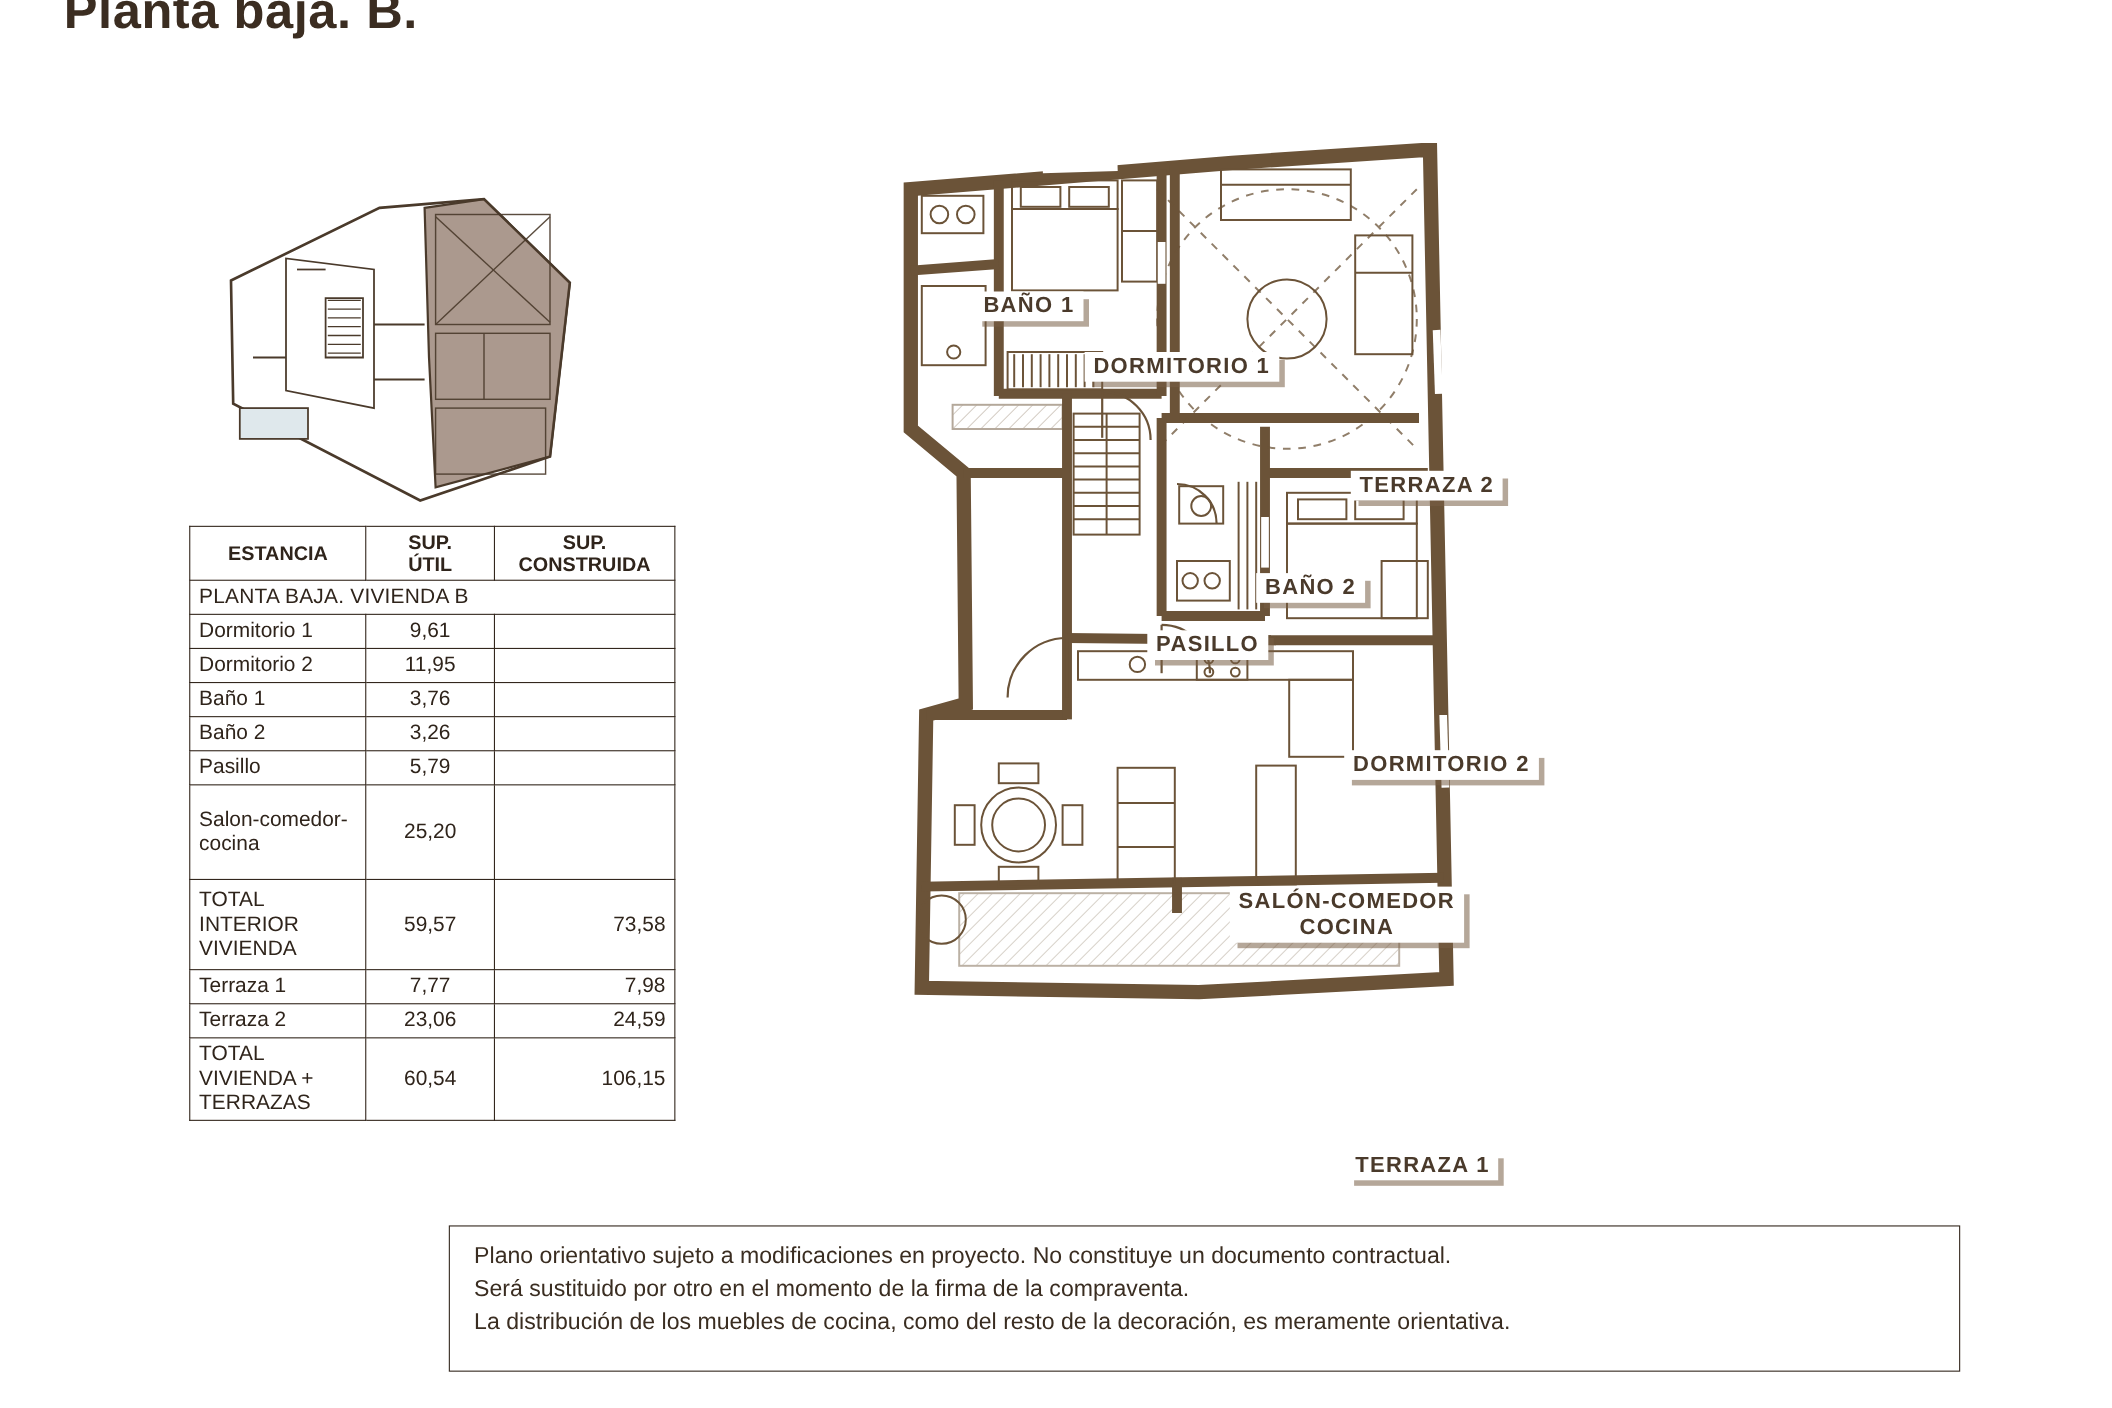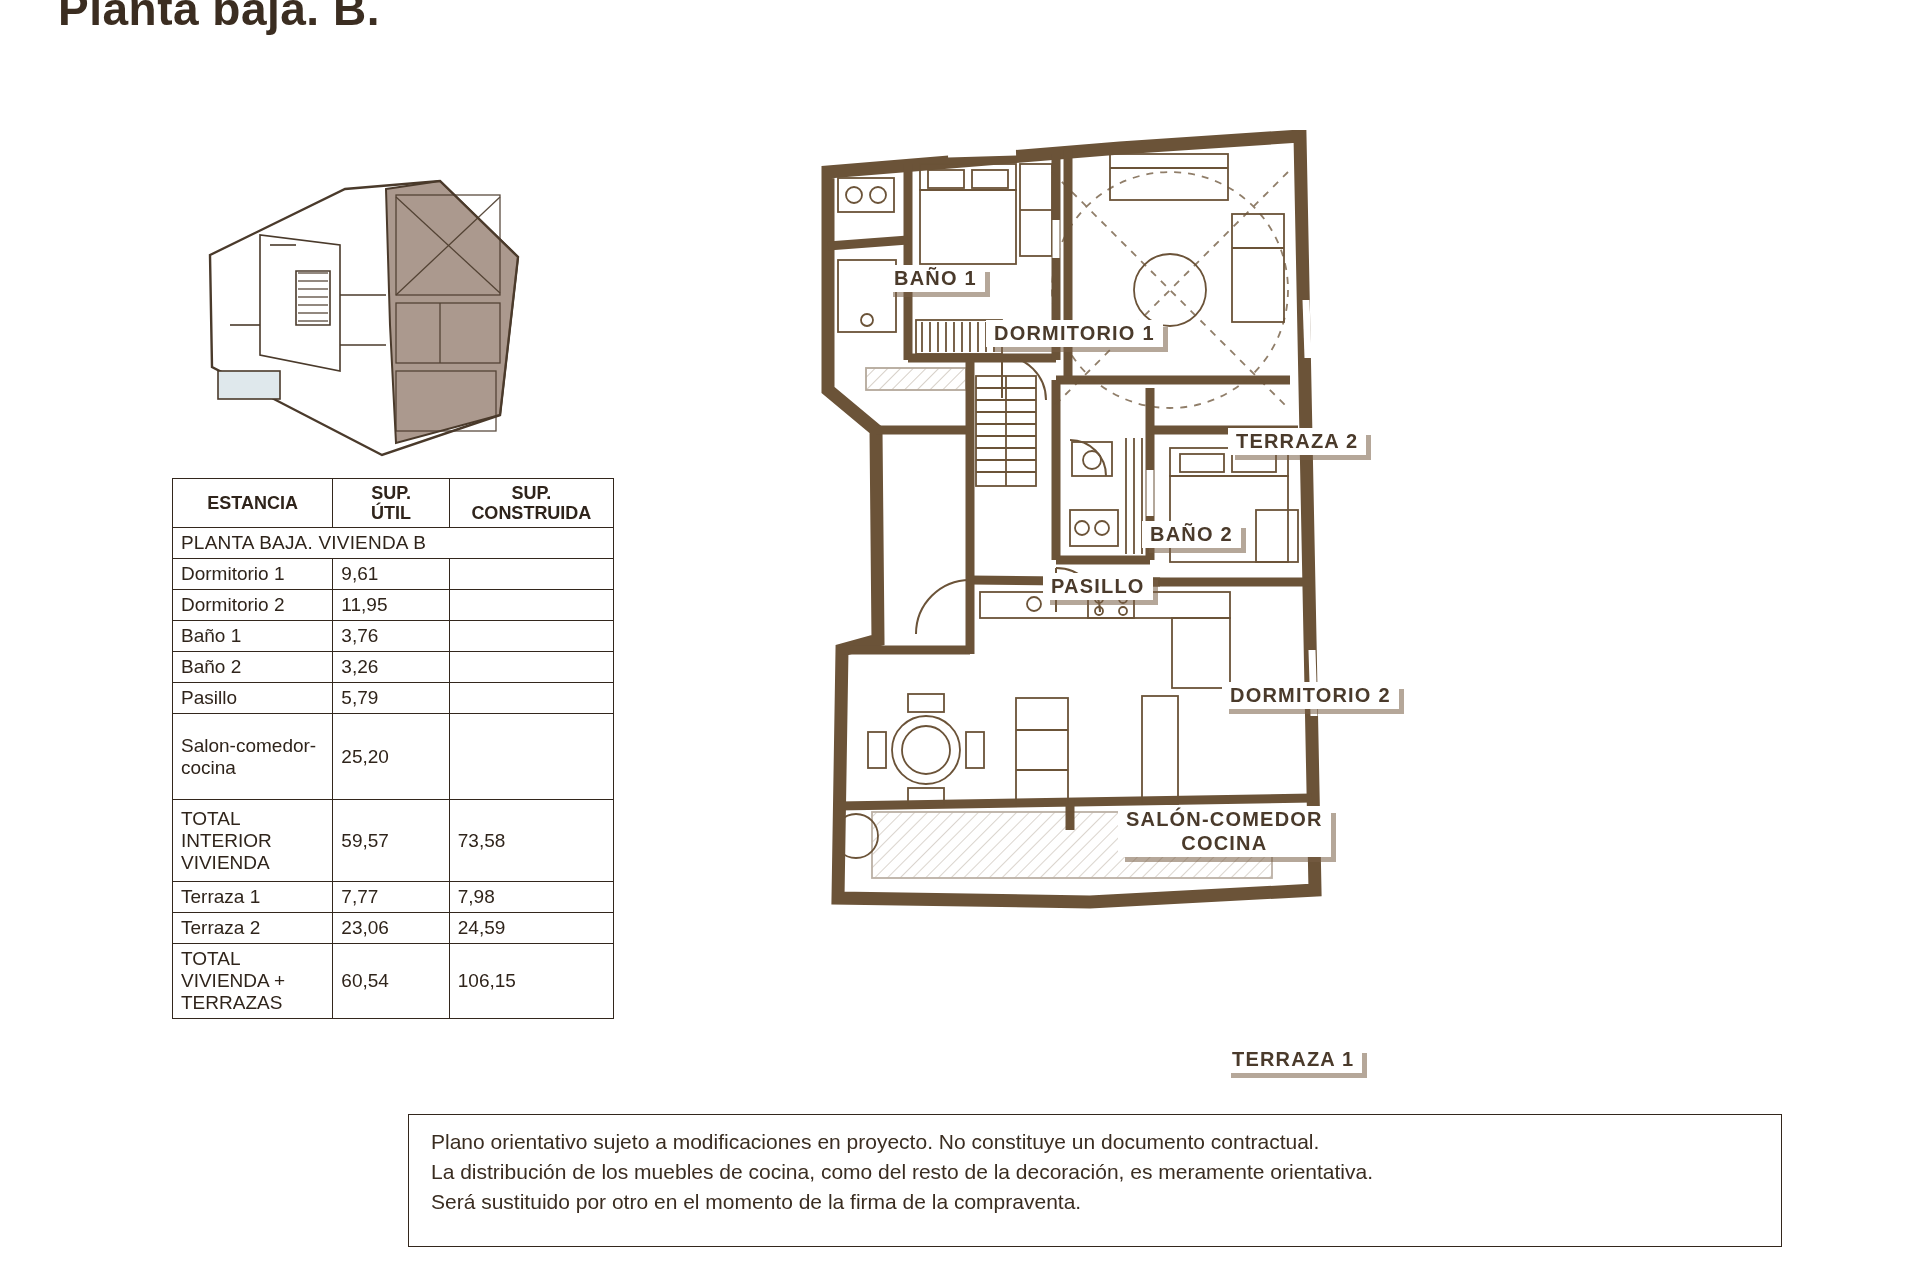--- a/index.html
+++ b/index.html
@@ -24,22 +24,22 @@
   #area-table{
     position:absolute;left:172px;top:478px;width:442px;
     border-collapse:collapse;font-size:19px;color:#2f241b;padding-left:25px;
   }
   #area-table td,#area-table th{
     border:1.6px solid #33271d;padding:4px 8px;vertical-align:middle;
     font-weight:400;
   }
   #area-table th{font-weight:700;text-align:center;font-size:18px;line-height:1.12;}
   .c-name{width:160px;}
-  .c-util{width:120px;text-align:left;}
-  .c-const{width:158px;text-align:left;}
+  .c-util{width:120px;text-align:center;}
+  .c-const{width:158px;text-align:right;}
   .row-section td{font-weight:700;font-size:19px;letter-spacing:.2px;}
   .row-total td{font-weight:700;}
   .row-total .c-util,.row-total .c-const{font-weight:700;}
   .tall{height:86px;}
   .tall2{height:82px;}
   .tall3{height:74px;}
 
   
   #floor-plan{position:absolute;left:820px;top:130px;width:660px;height:790px;}
 
@@ -351,17 +351,17 @@
   <div class="room-label" style="left:1043px;top:573px;">PASILLO</div>
   <div class="room-label" style="left:1222px;top:682px;">DORMITORIO 2</div>
   <div class="room-label two" style="left:1118px;top:790px;">
     <div>SALÓN-COMEDOR</div>
     <div>COCINA</div>
   </div>
   <div class="room-label" style="left:1224px;top:1046px;">TERRAZA 1</div>
 
   <div id="disclaimer">
     <div>Plano orientativo sujeto a modificaciones en proyecto. No constituye un documento contractual.</div>
+    <div>Será sustituido por otro en el momento de la firma de la compraventa.</div>
     <div>La distribución de los muebles de cocina, como del resto de la decoración, es meramente orientativa.</div>
-    <div>Será sustituido por otro en el momento de la firma de la compraventa.</div>
   </div>
 
 </div>
 
 </body></html>

